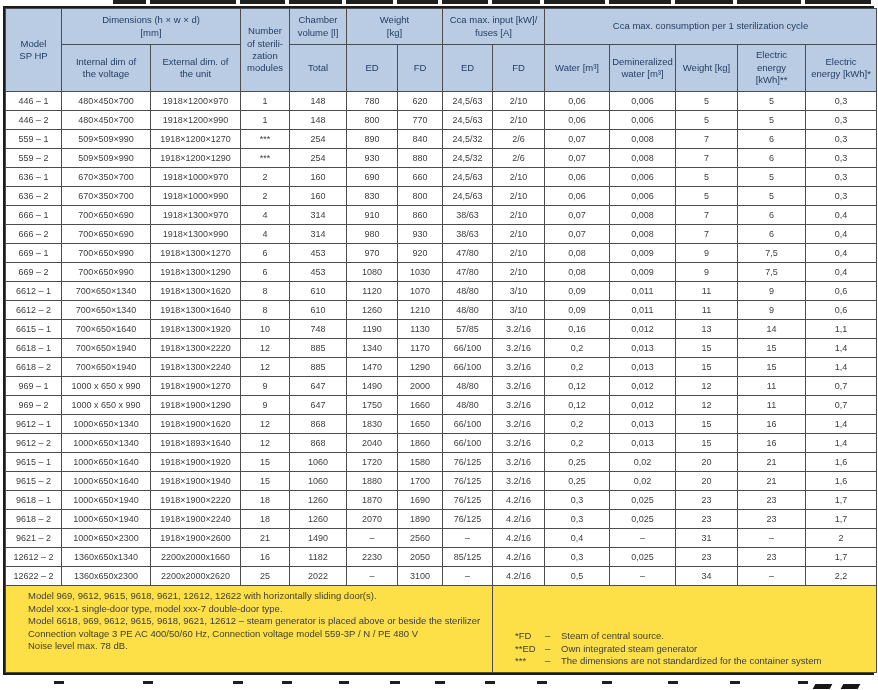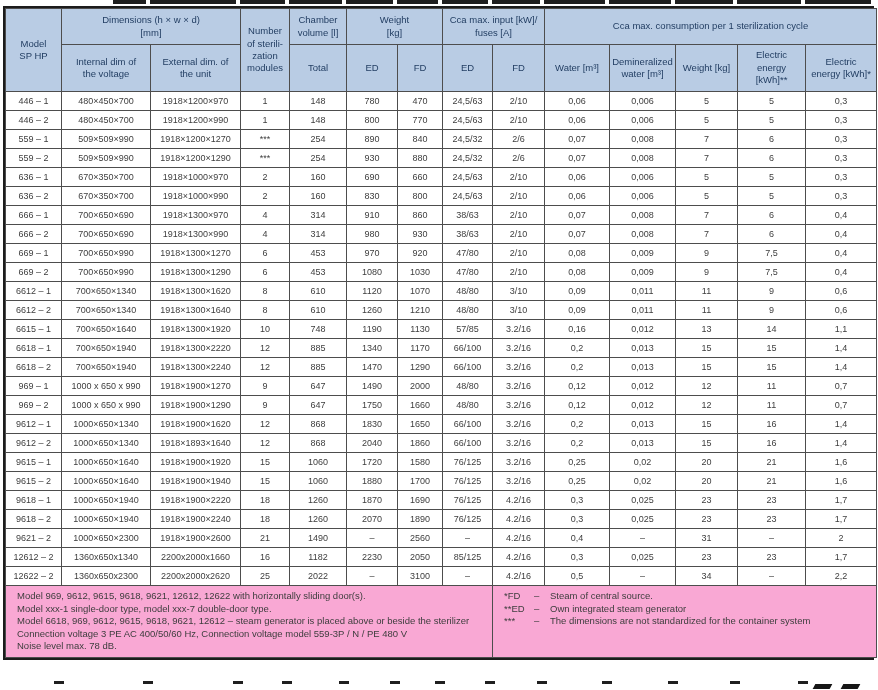--- a/index.html
+++ b/index.html
@@ -46,26 +46,26 @@
     vertical-align: middle;
     padding: 0 2px;
     white-space: nowrap;
     background: #ffffff;
   }
 
   tfoot td {
     vertical-align: top;
     font-size: 9.5px;
     color: #3d3d3d;
-    padding: 4px 11px;
+    padding: 4px 22px;
     height: 60px;
-    background: #f9a8d4;
+    background: #fde047;
   }
   .notes-left .fn-line { line-height: 1.32; white-space: nowrap; }
-  .fn-grid { display: grid; grid-template-columns: 30px 16px auto; line-height: 1.32; }
+  .fn-grid { display: grid; grid-template-columns: 30px 16px auto; line-height: 1.32; margin-top: 40px; }
   .fn-grid span { white-space: nowrap; }
 
   
   .pn-stroke {
     position: absolute;
     width: 17px; height: 5px;
     background: #161616;
     transform: skewX(-28deg);
   }
 </style>
@@ -132,21 +132,21 @@
         </tr>
       </thead>
       <tbody>
           <tr>
             <td>446 – 1</td>
             <td>480×450×700</td>
             <td>1918×1200×970</td>
             <td>1</td>
             <td>148</td>
             <td>780</td>
-            <td>470</td>
+            <td>620</td>
             <td>24,5/63</td>
             <td>2/10</td>
             <td>0,06</td>
             <td>0,006</td>
             <td>5</td>
             <td>5</td>
             <td>0,3</td>
           </tr>
           <tr>
             <td>446 – 2</td>

